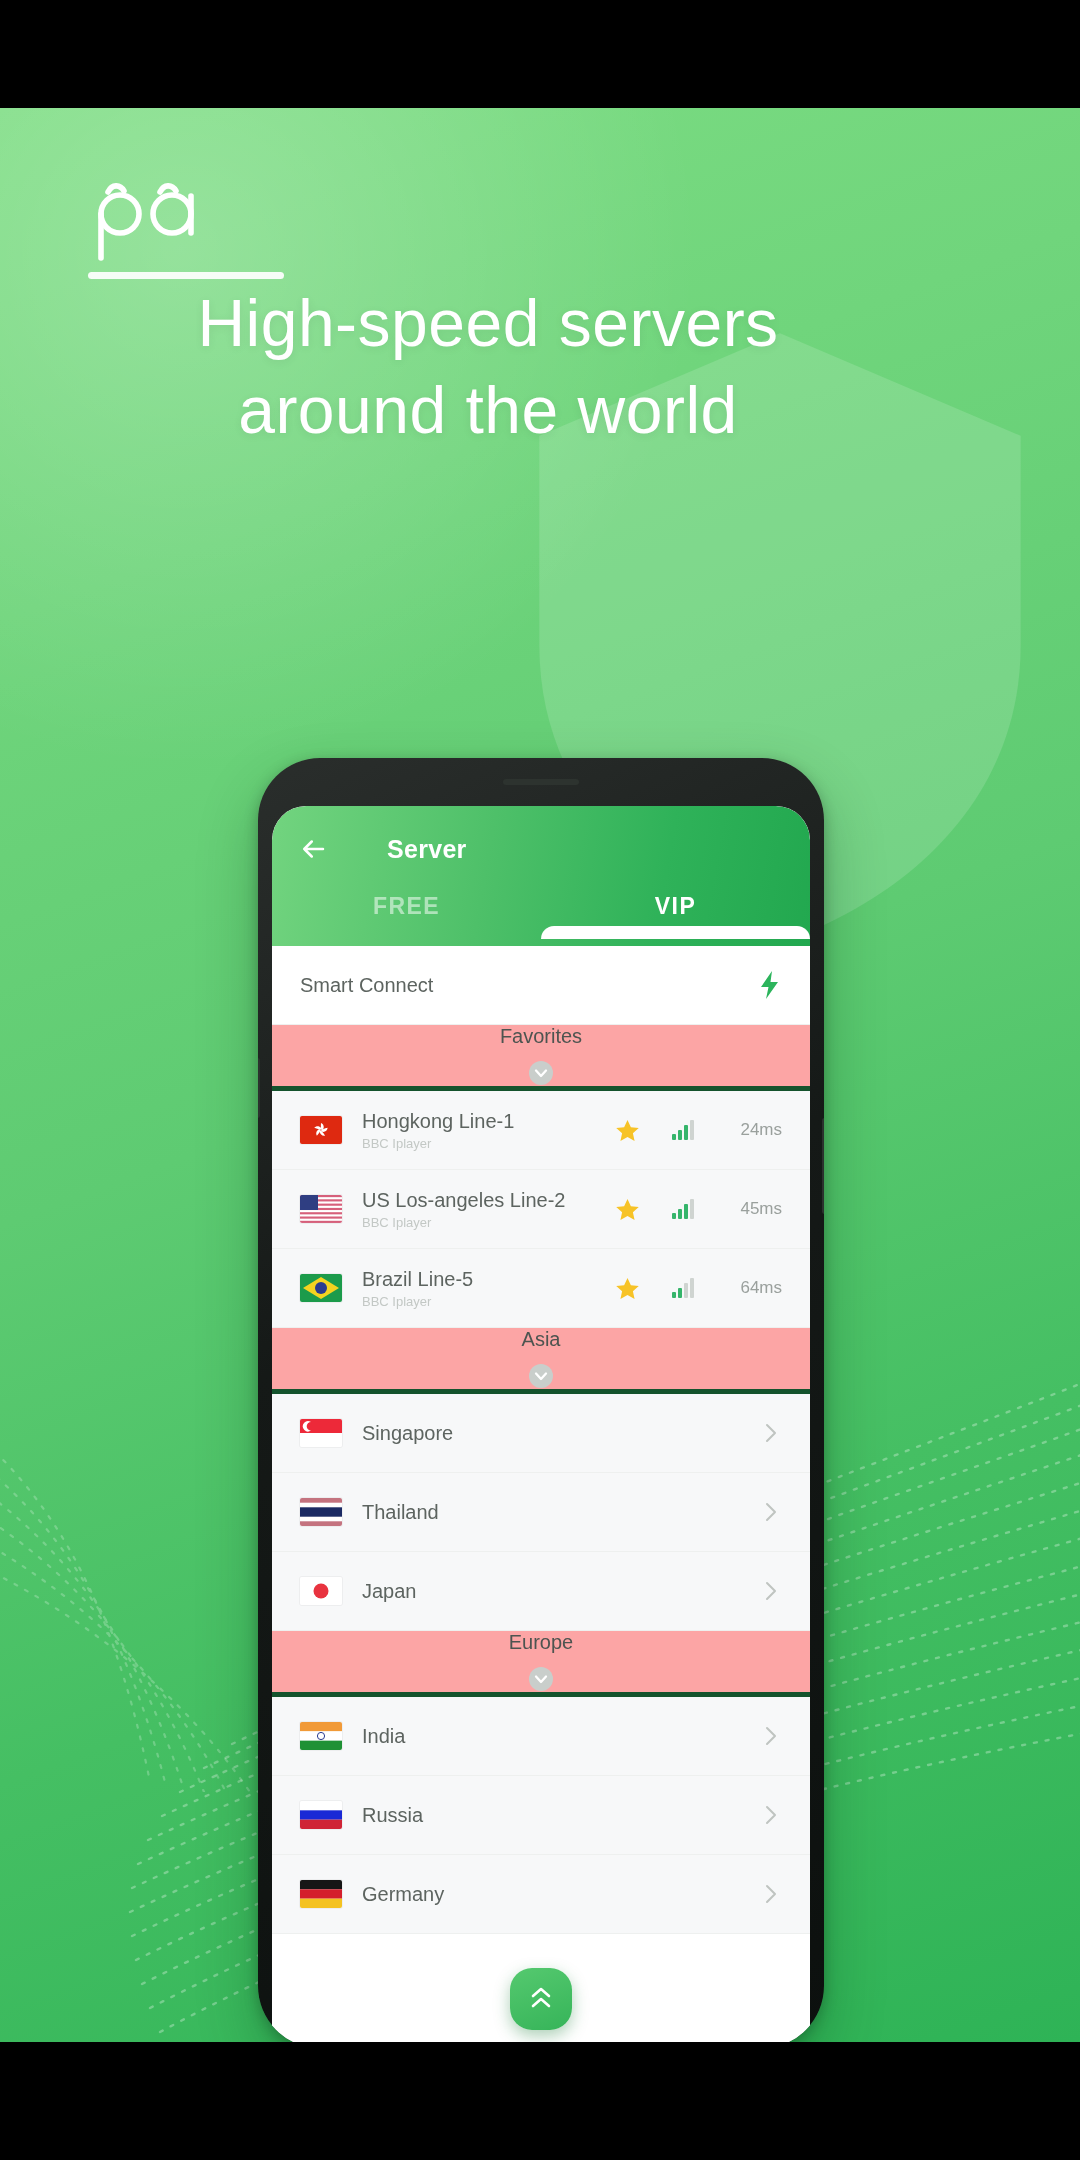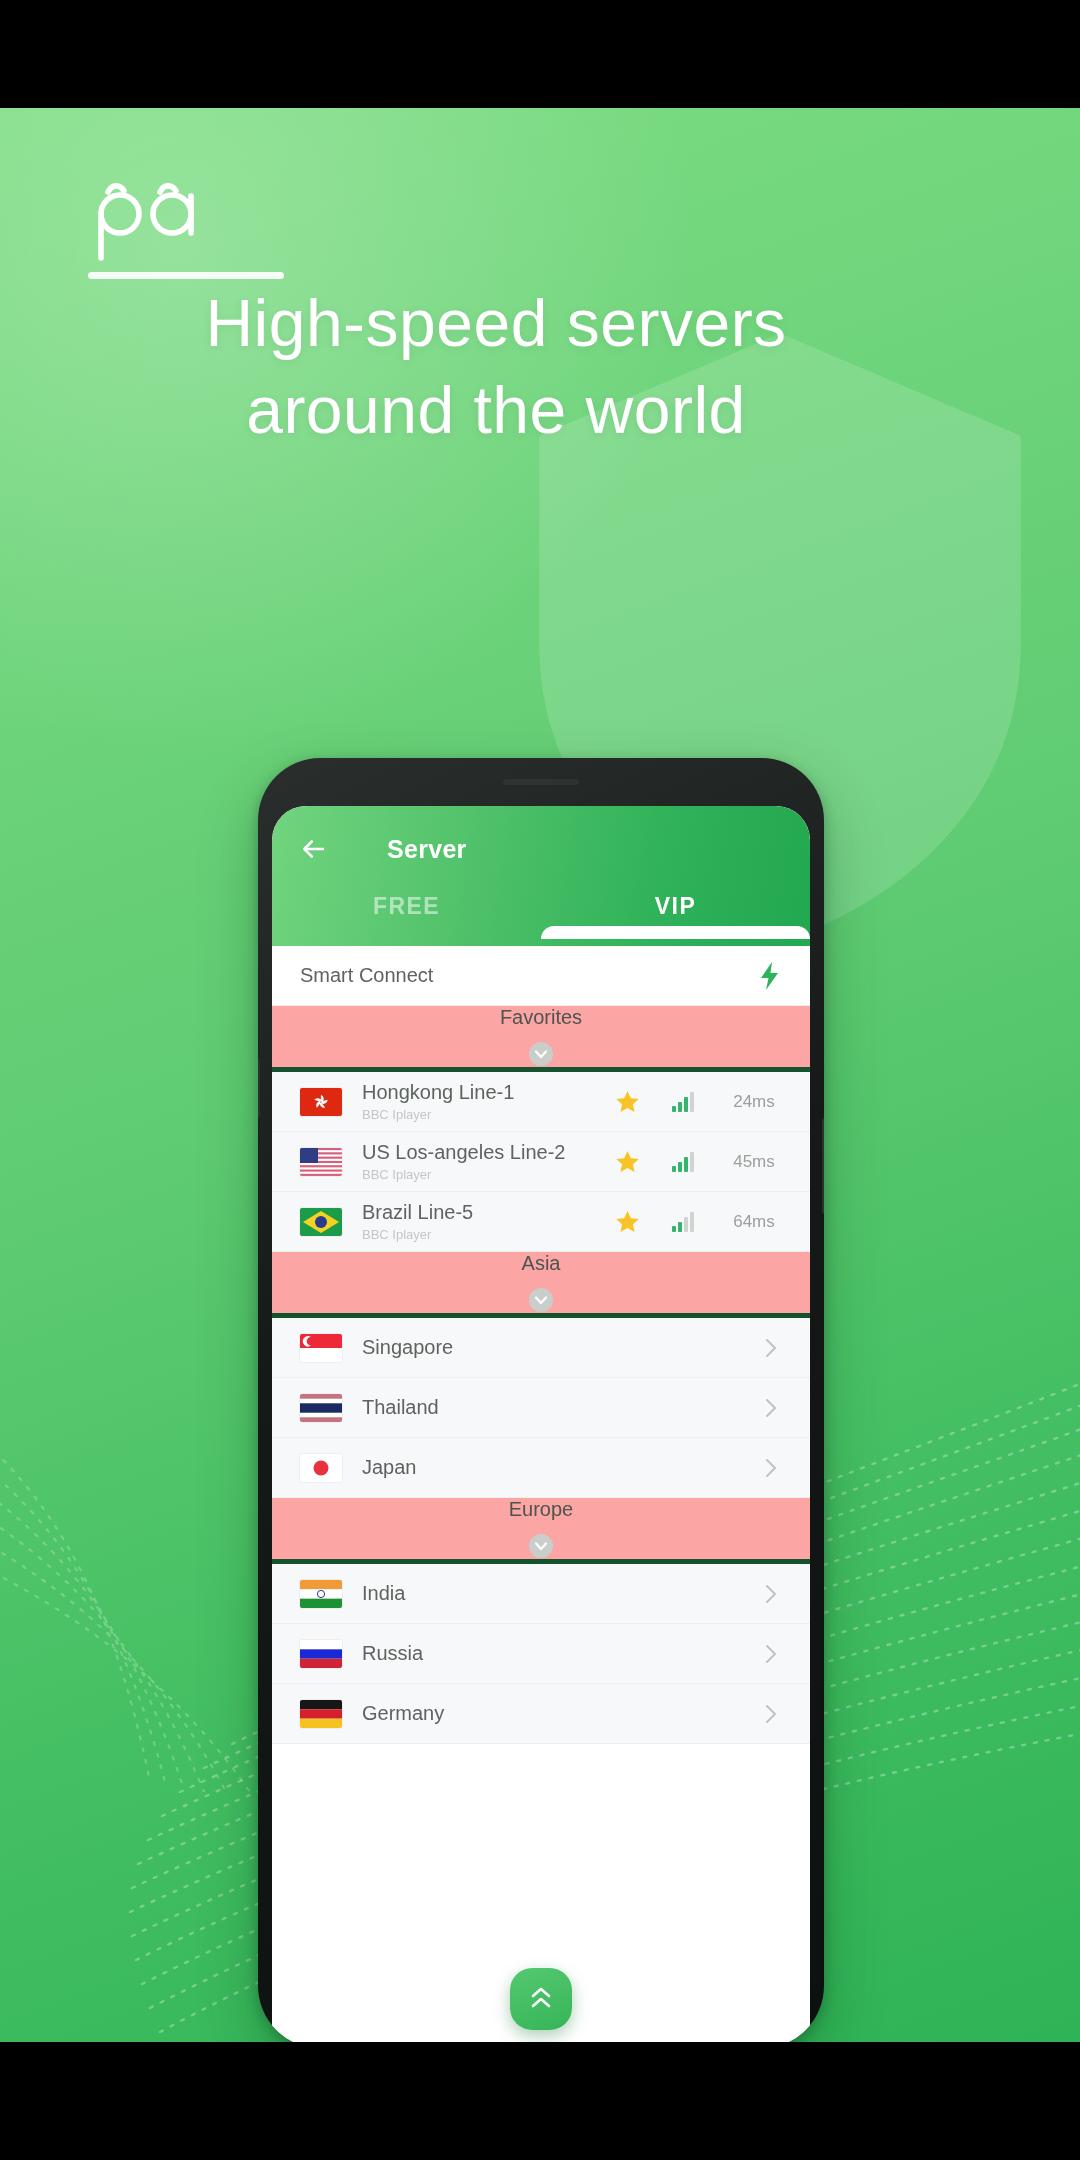--- a/index.html
+++ b/index.html
@@ -98,21 +98,21 @@
     margin-top: 8px;
     width: 196px;
     height: 7px;
     border-radius: 4px;
     background: rgba(255,255,255,0.92);
   }
 
   
   #headline {
     position: absolute;
-    left: 16px;
+    left: 8px;
     top: 172px;
     width: 960px;
     text-align: center;
     color: #ffffff;
     font-size: 66px;
     font-weight: 400;
     line-height: 1.32;
     letter-spacing: 0.5px;
     text-shadow: 0 2px 10px rgba(0,0,0,0.07);
   }
@@ -231,21 +231,21 @@
   
   .list {
     background: #ffffff;
     height: 1102px;
     overflow: hidden;
     position: relative;
   }
   .row {
     display: flex;
     align-items: center;
-    height: 60px;
+    height: 79px;
     padding: 0 28px;
     box-sizing: border-box;
     border-bottom: 1px solid #eef0ef;
     background: #ffffff;
   }
   .row.tinted { background: #f7f8f9; }
   .row.section {
     height: 66px;
     background: #fca5a5;
     border-bottom: 5px solid #14532d;
@@ -286,21 +286,21 @@
     color: #c3c8c5;
     font-size: 13px;
     margin-top: 3px;
   }
   .star-icon { width: 27px; height: 27px; flex: 0 0 auto; margin-right: 30px; }
   .signal-icon { width: 25px; height: 22px; flex: 0 0 auto; margin-right: 10px; }
   .ping {
     color: #9aa09d;
     font-size: 17px;
     width: 56px;
-    text-align: center;
+    text-align: right;
     flex: 0 0 auto;
     margin-left: 20px;
   }
   .chev-right { width: 22px; height: 22px; flex: 0 0 auto; }
   .collapse-circle { width: 26px; height: 26px; flex: 0 0 auto; }
   .bolt-icon { width: 24px; height: 30px; flex: 0 0 auto; }
 
   
   .fab {
     position: absolute;

